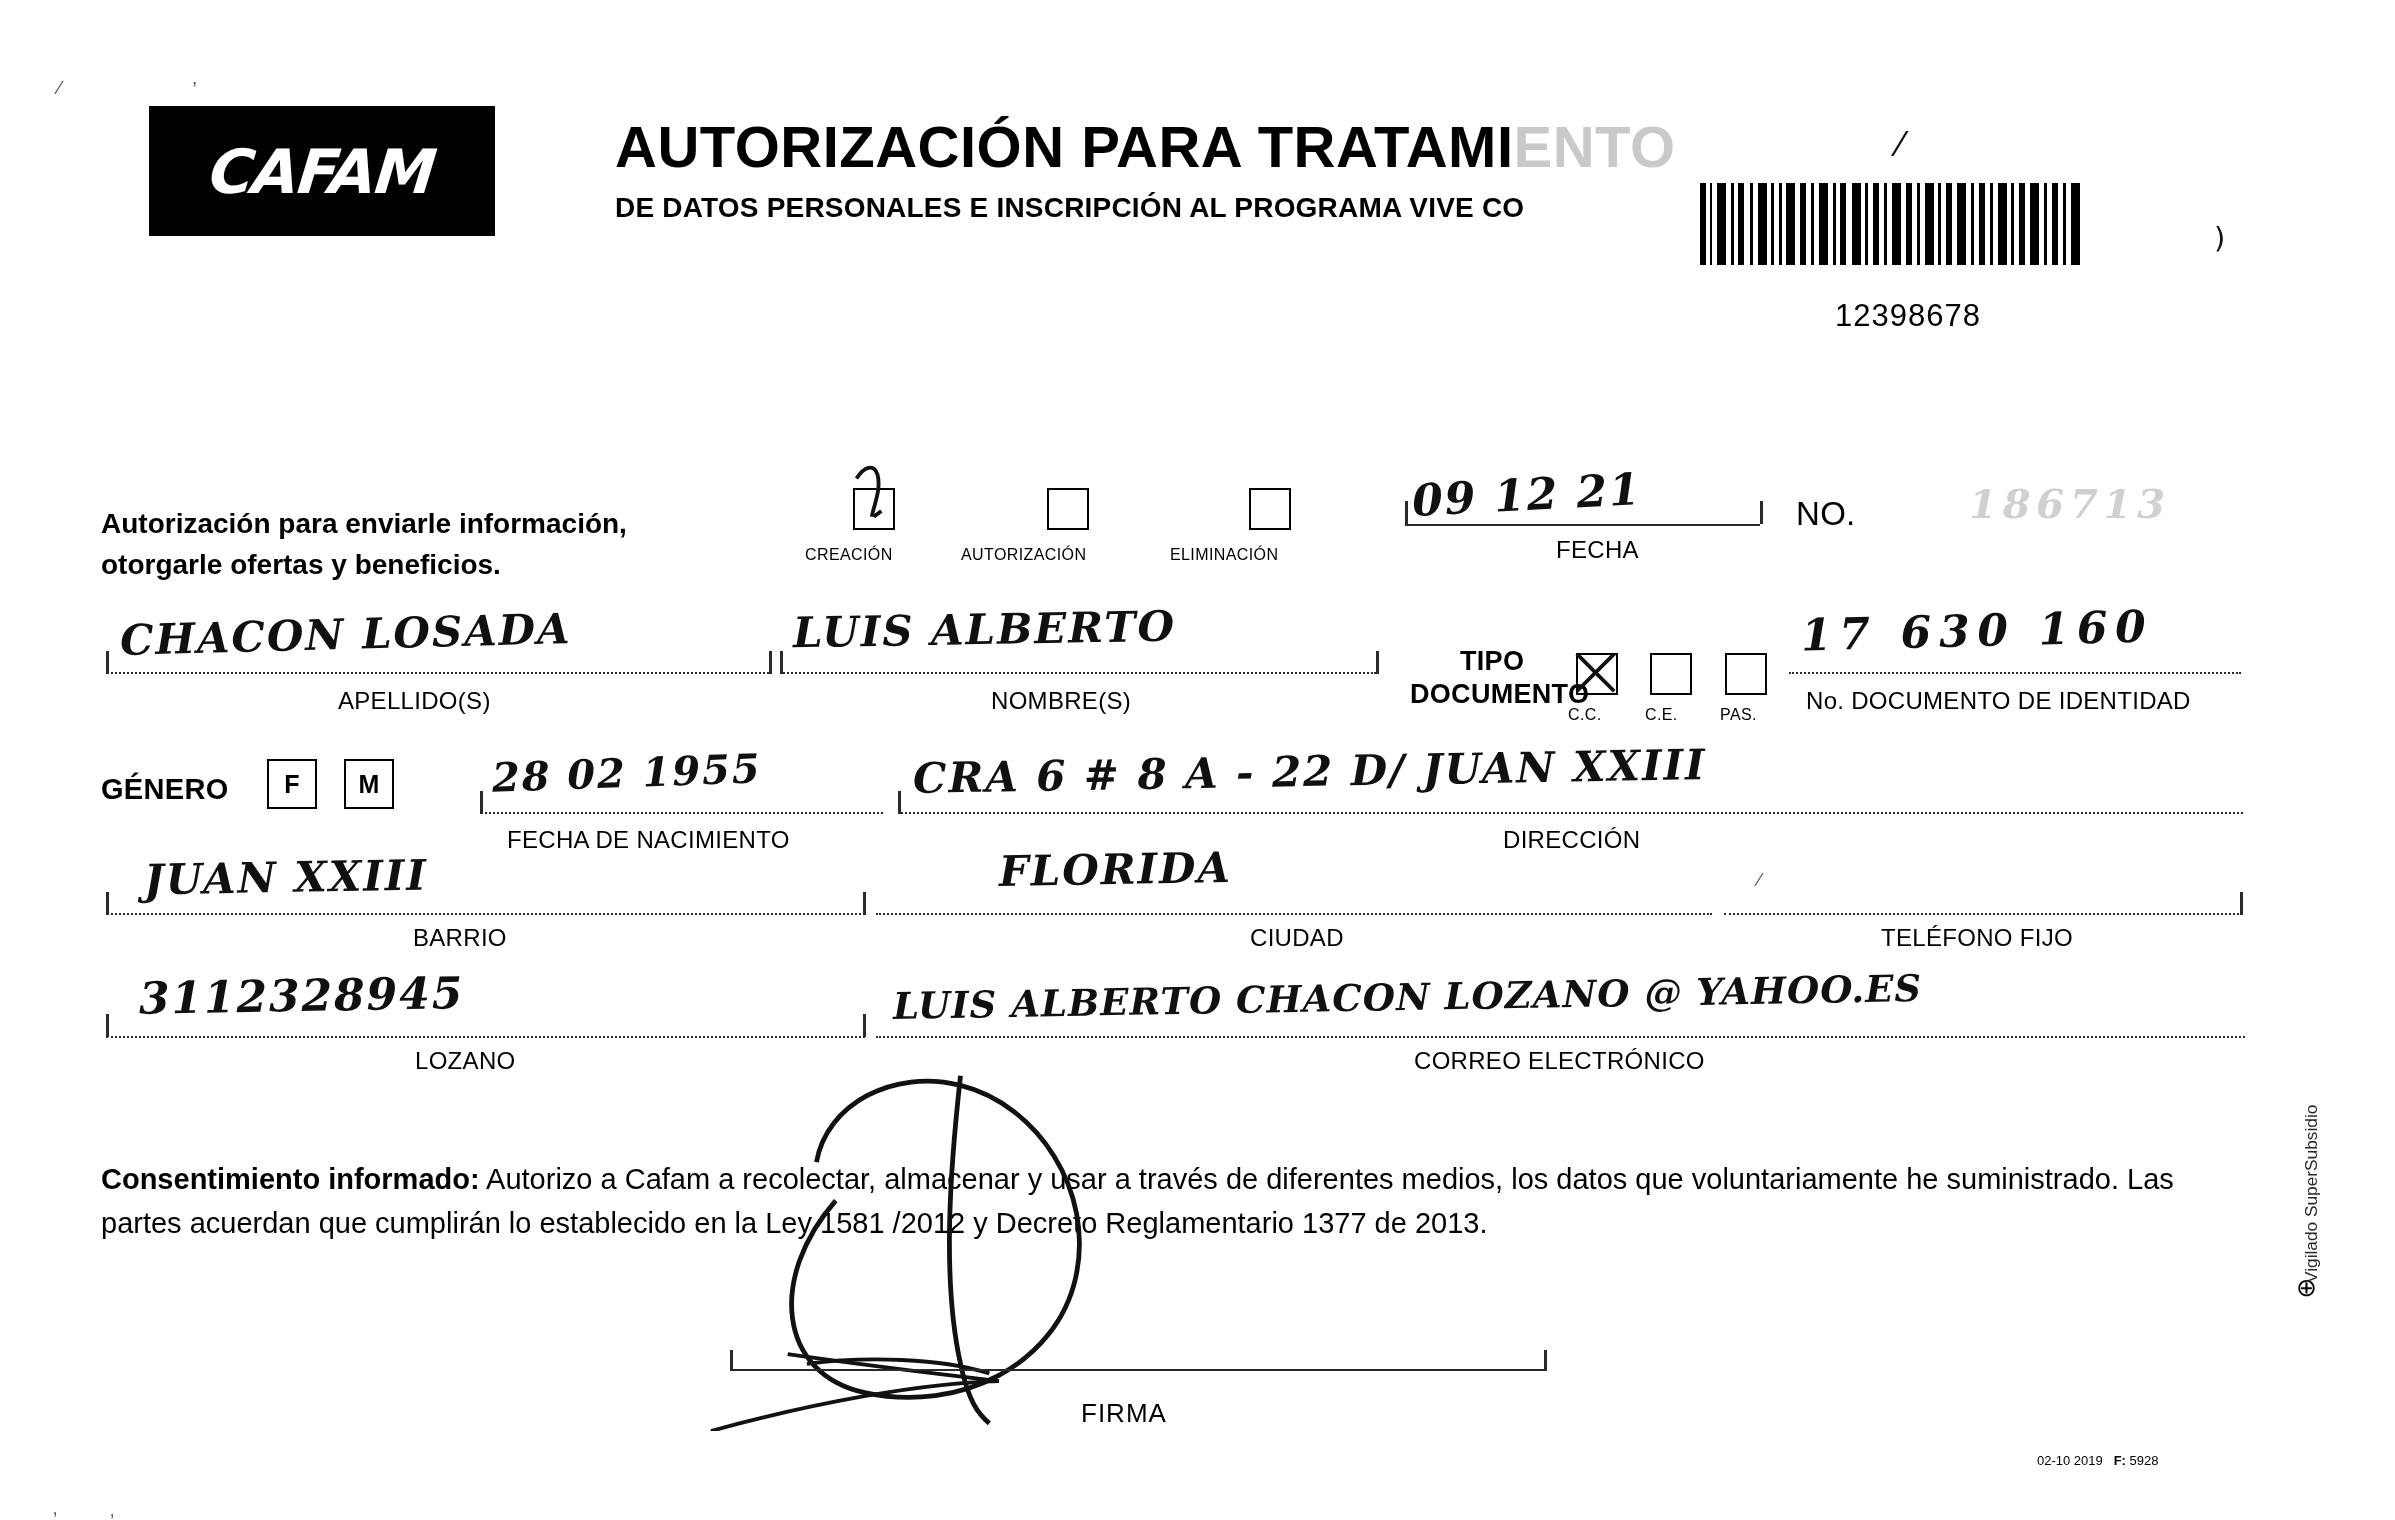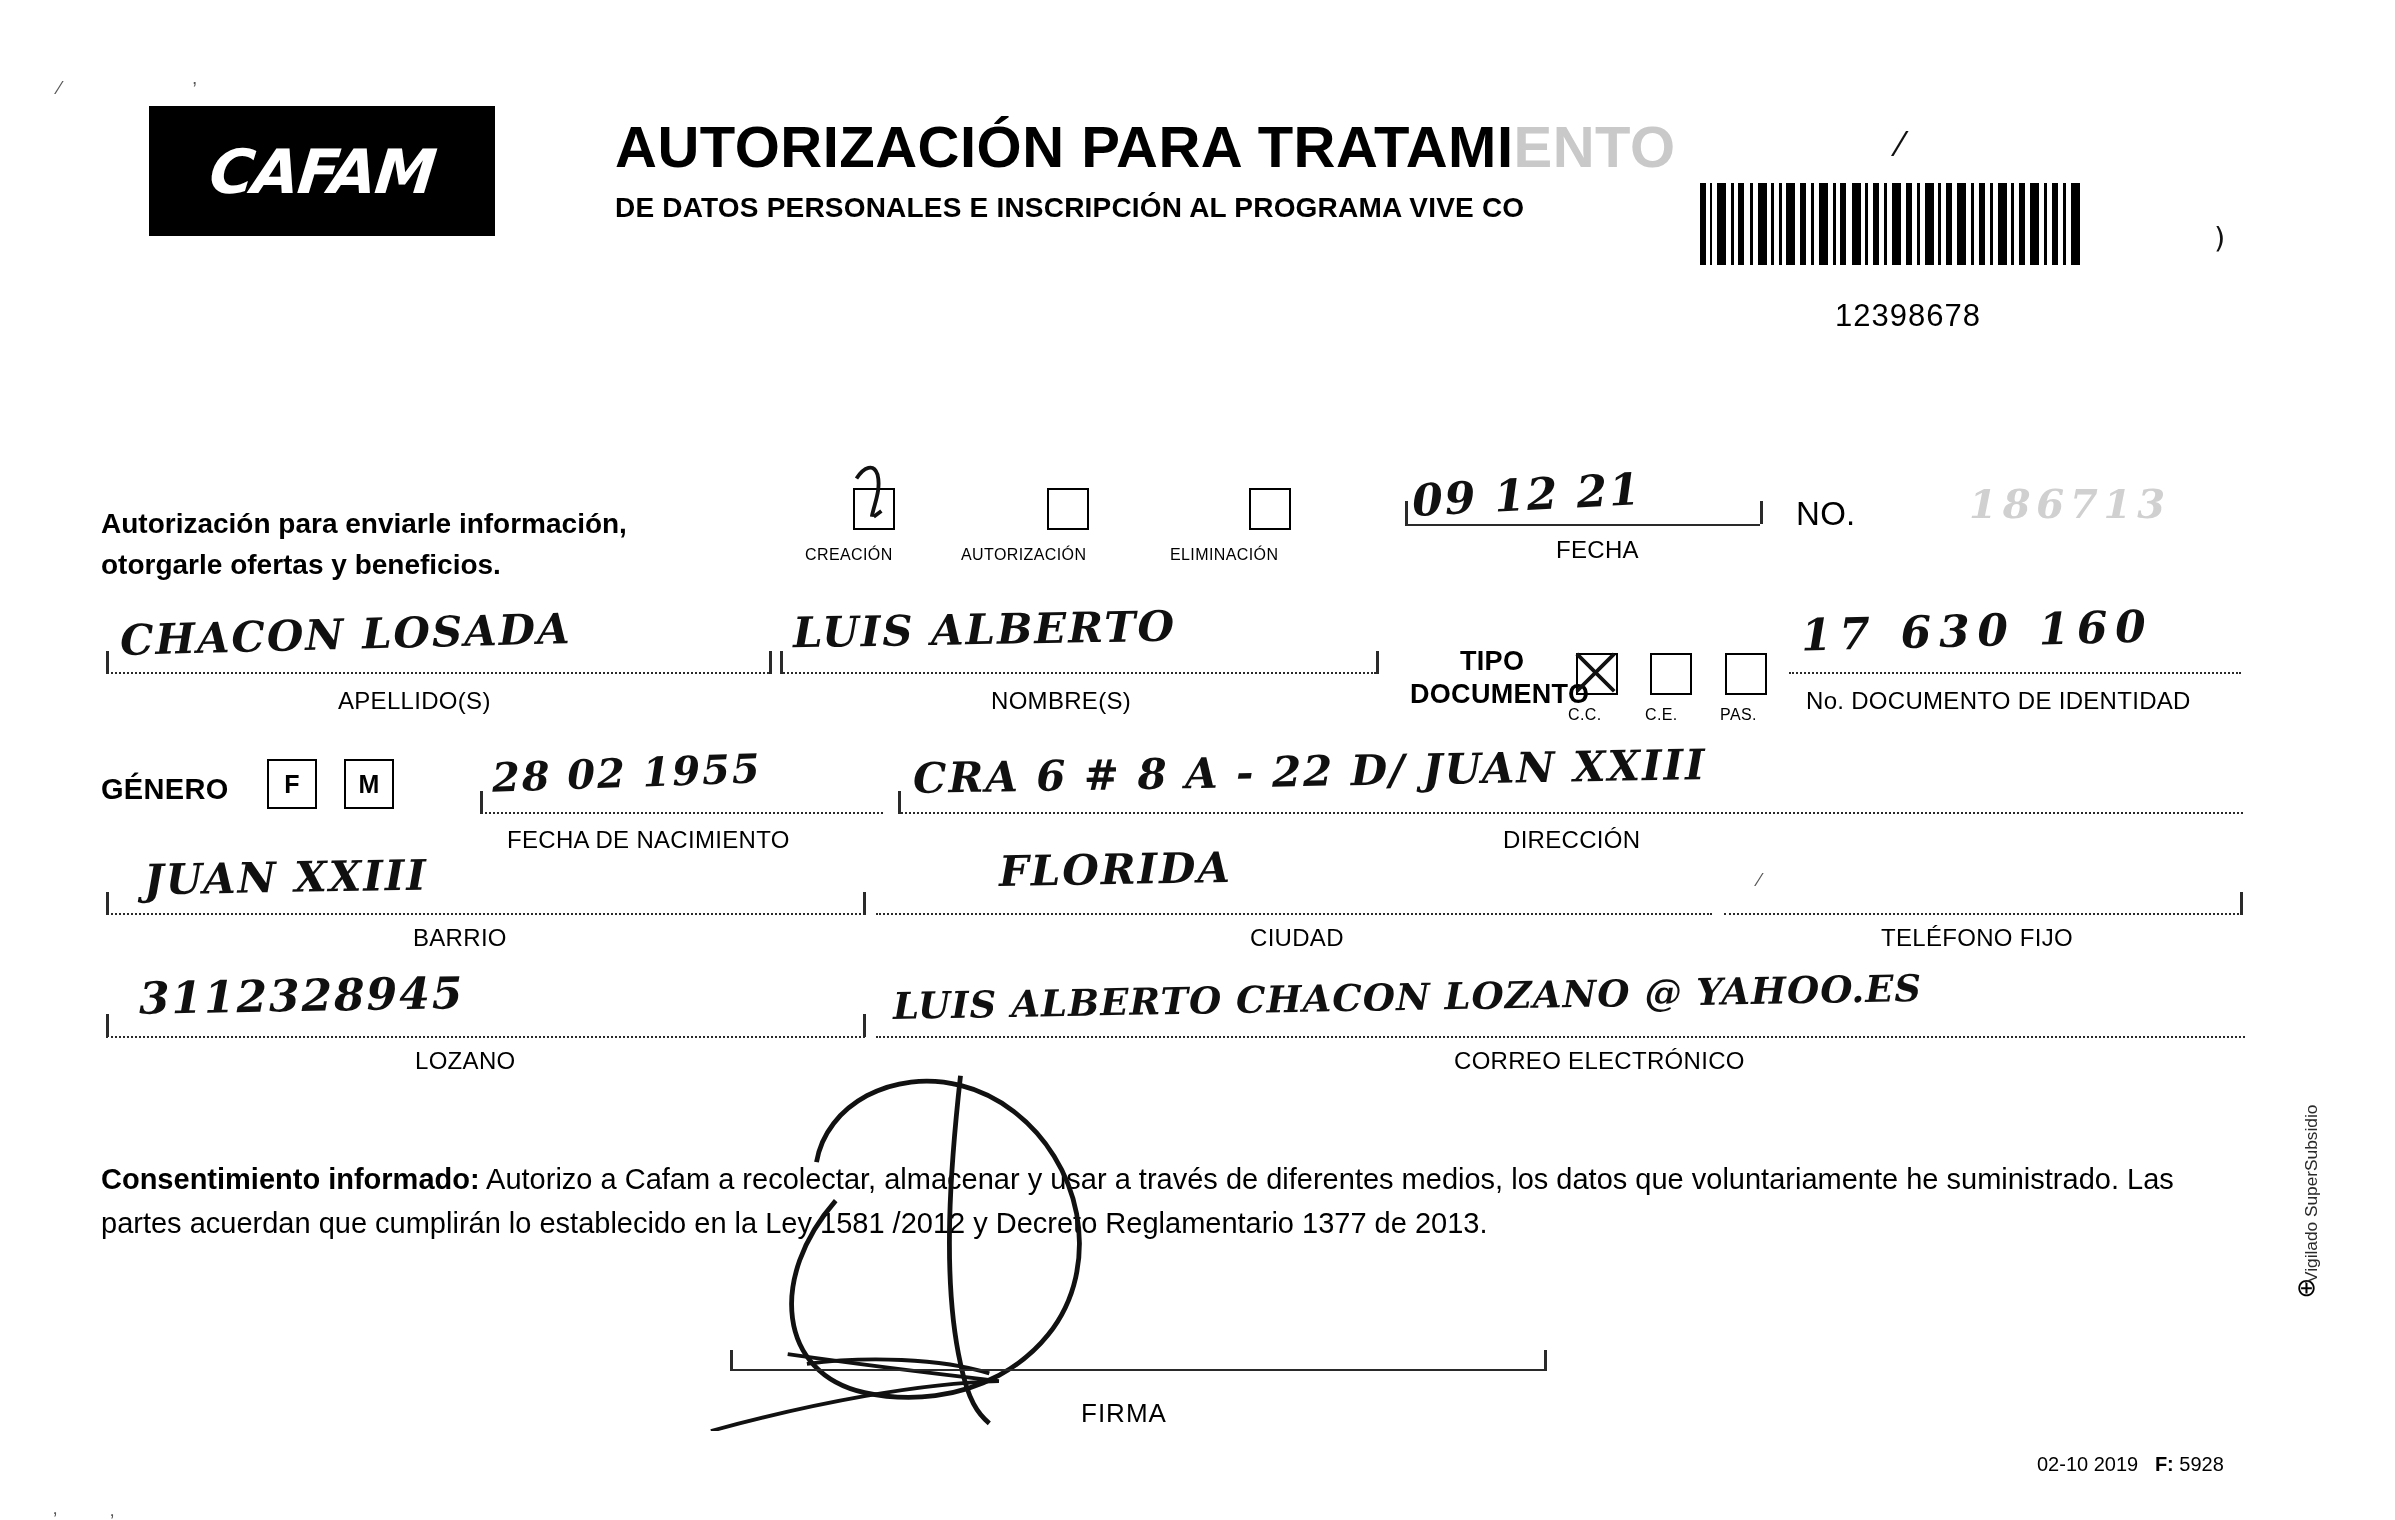--- a/index.html
+++ b/index.html
@@ -228,21 +228,21 @@
     top: 1446px;
     font-size: 22px;
     white-space: nowrap;
   }
   .footer-left .lbl { font-weight: bold; }
   .footer-left .grey { color: #3b3b3b; }
   .footer-right {
     position: absolute;
     left: 2037px;
     top: 1453px;
-    font-size: 20px;
+    font-size: 13px;
     white-space: nowrap;
   }
   .vertical-note {
     position: absolute;
     left: 2301px;
     top: 1283px;
     font-size: 17.3px;
     white-space: nowrap;
     transform: rotate(-90deg);
     transform-origin: left top;
@@ -412,21 +412,21 @@
   <div class="specks" style="left:1758px;top:869px;">⁄</div>
 
   <div class="hand" style="left:139px;top:970px;font-size:44px;transform:rotate(-1deg);">3112328945</div>
   <div class="dash" style="left:106px;top:1036px;width:759px;"></div>
   <div class="tick" style="left:106px;top:1014px;height:23px;"></div>
   <div class="tick" style="left:863px;top:1014px;height:23px;"></div>
   <div class="fieldlabel" style="left:415px;top:1047px;">LOZANO</div>
 
   <div class="hand" style="left:893px;top:975px;font-size:37px;transform:rotate(-1deg);letter-spacing:1px;">LUIS ALBERTO CHACON LOZANO @ YAHOO.ES</div>
   <div class="dash" style="left:876px;top:1036px;width:1369px;"></div>
-  <div class="fieldlabel" style="left:1454px;top:1047px;">CORREO ELECTRÓNICO</div>
+  <div class="fieldlabel" style="left:1414px;top:1047px;">CORREO ELECTRÓNICO</div>
 
   <div class="consent">
     <b>Consentimiento informado:</b><span> Autorizo a Cafam a recolectar, almacenar y usar a través de diferentes medios, los datos que voluntariamente he suministrado. Las partes acuerdan que cumplirán lo establecido en la Ley 1581 /2012 y Decreto Reglamentario 1377 de 2013.</span>
   </div>
 
   <svg class="sig-svg" viewBox="0 0 1000 400">
     <path d="M170 160 C100 240, 110 340, 200 360 C300 382, 400 330, 420 240 C440 150, 380 60, 300 40 C230 22, 160 60, 150 120" stroke="#111" stroke-width="5" fill="none"></path>
     <path d="M300 30 C290 120, 280 240, 300 330 C308 368, 318 382, 330 392" stroke="#111" stroke-width="5" fill="none"></path>
     <path d="M40 400 C150 370, 260 350, 340 348 C270 340, 190 330, 120 320" stroke="#111" stroke-width="4" fill="none"></path>
     <path d="M140 330 C200 322, 280 324, 330 340" stroke="#111" stroke-width="4" fill="none"></path>

